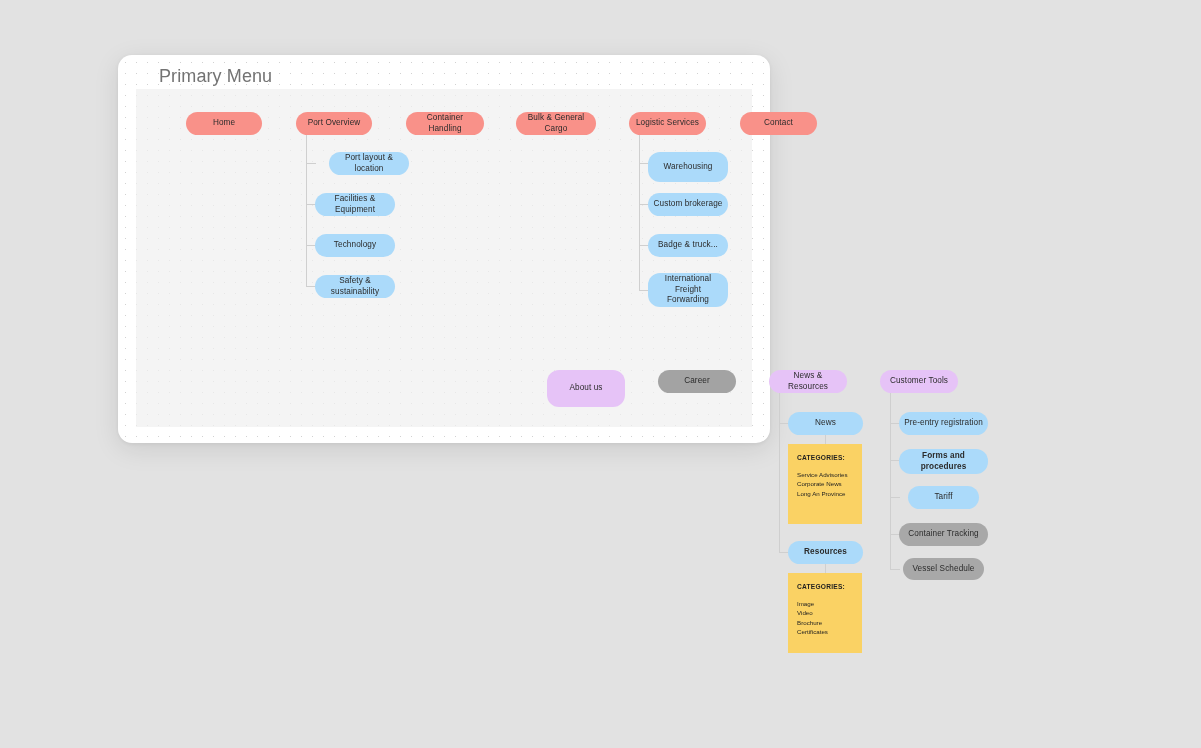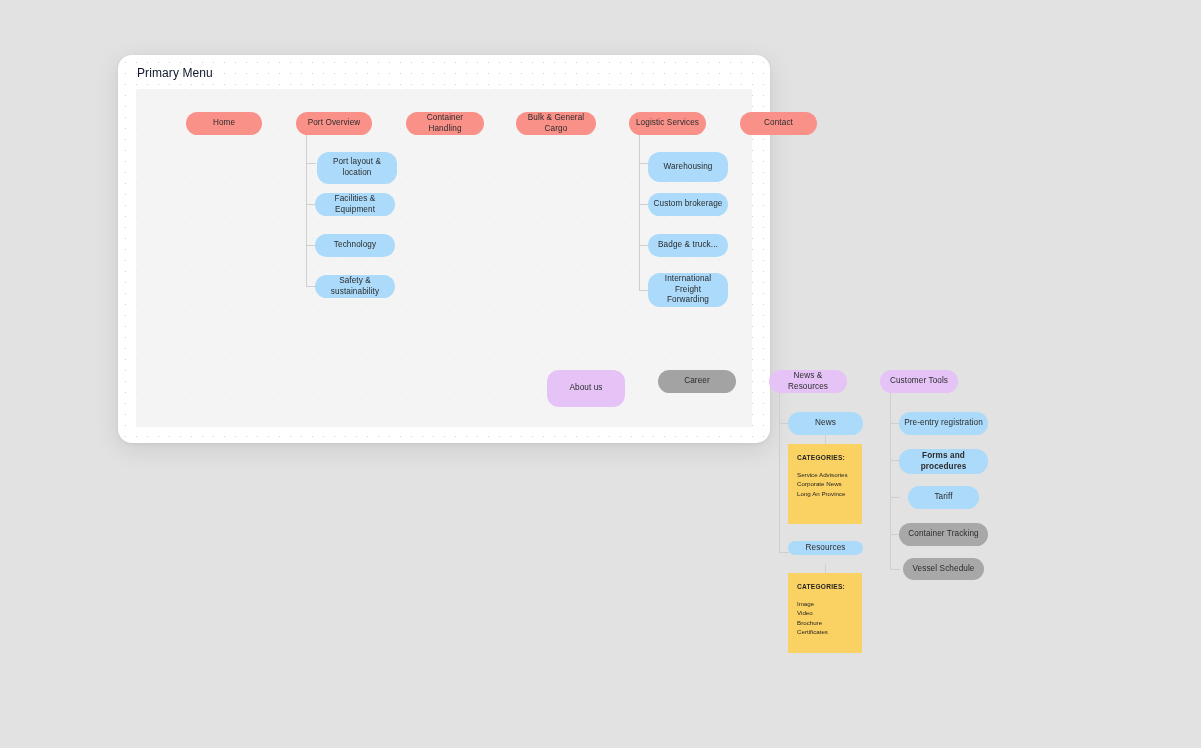--- a/index.html
+++ b/index.html
@@ -15,24 +15,25 @@
   
   .card{
     position:absolute;
     background:#ffffff;
     border-radius:14px;
     box-shadow:0 6px 26px rgba(0,0,0,.10), 0 1px 4px rgba(0,0,0,.06);
     overflow:hidden;
   }
   .card-title{
     position:absolute;
-    font-size:12px;
-    color:#0f172a;
+    font-size:18px;
+    color:#737373;
     letter-spacing:.1px;
     white-space:nowrap;
+    margin-left:22px;
   }
   
   .dots{
     position:absolute;inset:0;
     background-image:radial-gradient(circle, #c9c9c9 0.85px, rgba(0,0,0,0) 0.9px);
     background-size:11px 11px;
     background-position:2px 2px;
     opacity:.85;
   }
   
@@ -105,21 +106,21 @@
   <div class="node n-red" style="left:516px;top:112px;width:80px;height:23px;">Bulk &amp; General Cargo</div>
   <div class="node n-red" style="left:629px;top:112px;width:77px;height:23px;">Logistic Services</div>
   <div class="node n-red" style="left:740px;top:112px;width:77px;height:23px;">Contact</div>
 
   <div class="ln lv" style="left:306px;top:135px;height:151px;"></div>
   <div class="ln lh" style="left:306px;top:163px;width:10px;"></div>
   <div class="ln lh" style="left:306px;top:204px;width:10px;"></div>
   <div class="ln lh" style="left:306px;top:245px;width:10px;"></div>
   <div class="ln lh" style="left:306px;top:286px;width:10px;"></div>
 
-  <div class="node n-blue" style="left:317px;top:152px;width:80px;height:32px;">Port layout &amp; location</div>
+  <div class="node n-blue" style="left:329px;top:152px;width:80px;height:23px;">Port layout &amp; location</div>
   <div class="node n-blue" style="left:315px;top:193px;width:80px;height:23px;">Facilities &amp; Equipment</div>
   <div class="node n-blue" style="left:315px;top:234px;width:80px;height:23px;">Technology</div>
   <div class="node n-blue" style="left:315px;top:275px;width:80px;height:23px;">Safety &amp; sustainability</div>
 
   <div class="ln lv" style="left:639px;top:135px;height:156px;"></div>
   <div class="ln lh" style="left:639px;top:163px;width:10px;"></div>
   <div class="ln lh" style="left:639px;top:204px;width:10px;"></div>
   <div class="ln lh" style="left:639px;top:245px;width:10px;"></div>
   <div class="ln lh" style="left:639px;top:290px;width:10px;"></div>
 
@@ -132,21 +133,21 @@
   <div class="node n-purple" style="left:547px;top:370px;width:78px;height:37px;">About us</div>
   <div class="node n-grey" style="left:658px;top:370px;width:78px;height:23px;">Career</div>
   <div class="node n-purple" style="left:769px;top:370px;width:78px;height:23px;">News &amp; Resources</div>
   <div class="node n-purple" style="left:880px;top:370px;width:78px;height:23px;">Customer Tools</div>
 
   <div class="ln lv" style="left:779px;top:393px;height:160px;"></div>
   <div class="ln lh" style="left:779px;top:423px;width:10px;"></div>
   <div class="ln lh" style="left:779px;top:552px;width:10px;"></div>
 
   <div class="node n-blue" style="left:788px;top:412px;width:75px;height:23px;">News</div>
-  <div class="node n-blue" style="left:788px;top:541px;width:75px;height:14px;">Resources</div>
+  <div class="node n-blue" style="left:788px;top:541px;width:75px;height:23px;font-weight:bold;">Resources</div>
 
   <div class="ln lv" style="left:825px;top:435px;height:9px;"></div>
   <div class="ln lv" style="left:825px;top:564px;height:9px;"></div>
 
   <div class="sticky" style="left:788px;top:444px;width:74px;height:80px;">
     <div class="st-head">CATEGORIES:</div>
     <div class="st-item">Service Advisories</div>
     <div class="st-item">Corporate News</div>
     <div class="st-item">Long An Province</div>
   </div>

